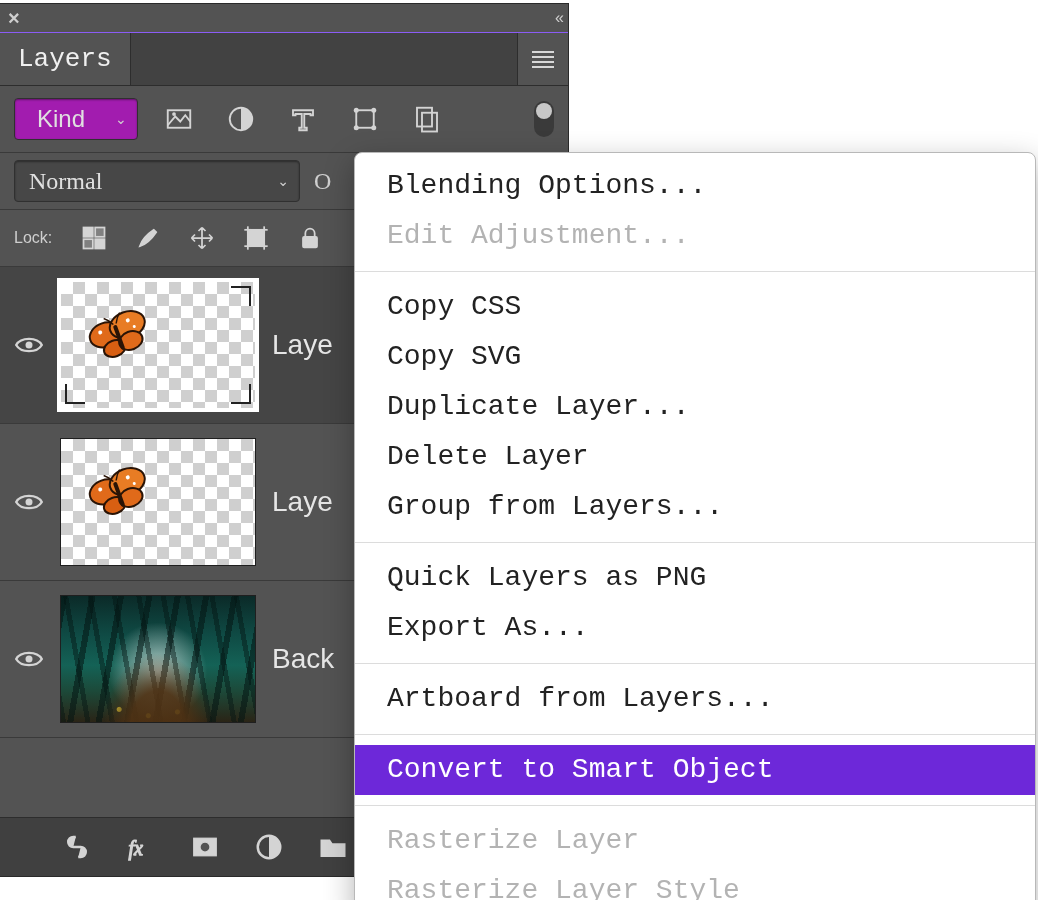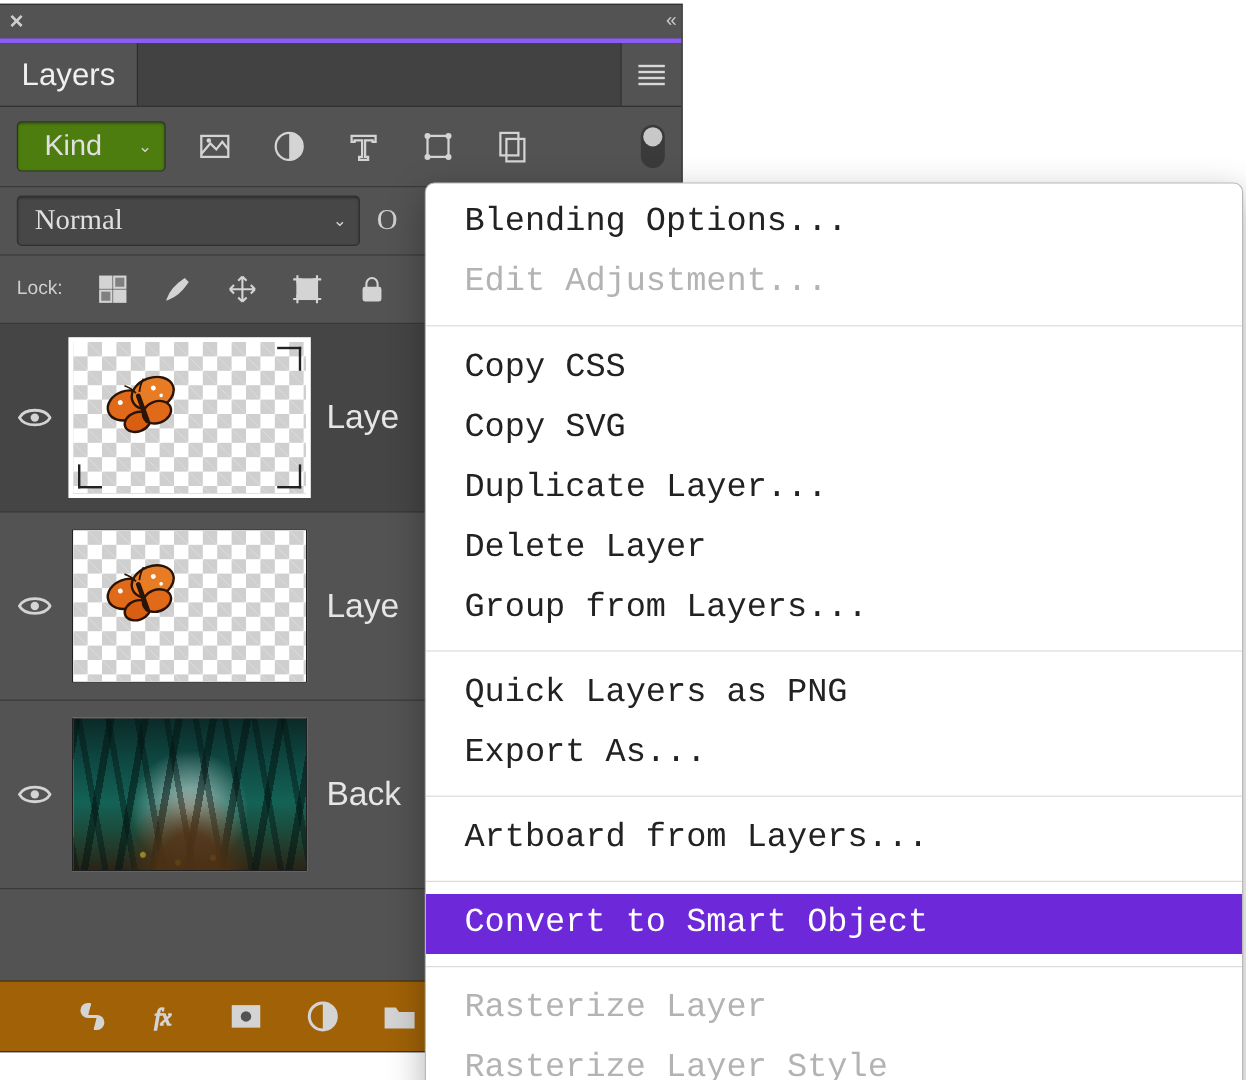--- a/index.html
+++ b/index.html
@@ -49,22 +49,23 @@
     letter-spacing: -6px;
     cursor: pointer;
   }
 
   
   .panel-tabs {
     height: 52px;
     display: flex;
     align-items: stretch;
     background: #424242;
-    border-top: 4px solid #8b5cf6;
+    border-top: 1px solid #8b5cf6;
     border-bottom: 1px solid #2d2d2d;
+    font-family: Liberation Mono, monospace;
   }
   .panel-tab {
     display: flex;
     align-items: center;
     padding: 0 18px;
     font-size: 26px;
     color: #f0f0f0;
     background: #535353;
     border-right: 1px solid #2d2d2d;
     font-weight: 500;
@@ -93,21 +94,21 @@
     gap: 16px;
     padding: 0 14px;
     border-bottom: 1px solid #3a3a3a;
   }
   .kind-dd {
     display: flex;
     align-items: center;
     gap: 10px;
     height: 40px;
     padding: 0 10px 0 12px;
-    background: #4d7c0f;
+    background: #a21caf;
     border: 1px solid #303030;
     border-radius: 4px;
     box-shadow: inset 0 1px 2px rgba(0,0,0,0.4);
     font-size: 24px;
     cursor: pointer;
   }
   .kind-dd .mag { font-size: 22px; }
   .kind-dd .chev { font-size: 14px; color:#cfcfcf; margin-left: 20px; }
 
   .filter-icons {
@@ -265,21 +266,21 @@
   
   .bottom-bar {
     position:absolute;
     left:0; right:0; bottom:0;
     height:58px;
     display:flex;
     align-items:center;
     gap:30px;
     padding: 0 30px 0 60px;
     border-top:1px solid #2d2d2d;
-    background:#a16207;
+    background:#404040;
   }
   .bottom-bar .bic { width:34px; height:34px; display:flex; align-items:center; justify-content:center; cursor:pointer; }
   .bottom-bar svg { width:30px; height:30px; fill:#d4d4d4; stroke:#d4d4d4; }
 
   
   .ctx-menu {
     position:absolute;
     left:354px; top:152px;
     width:680px;
     background:#ffffff;

